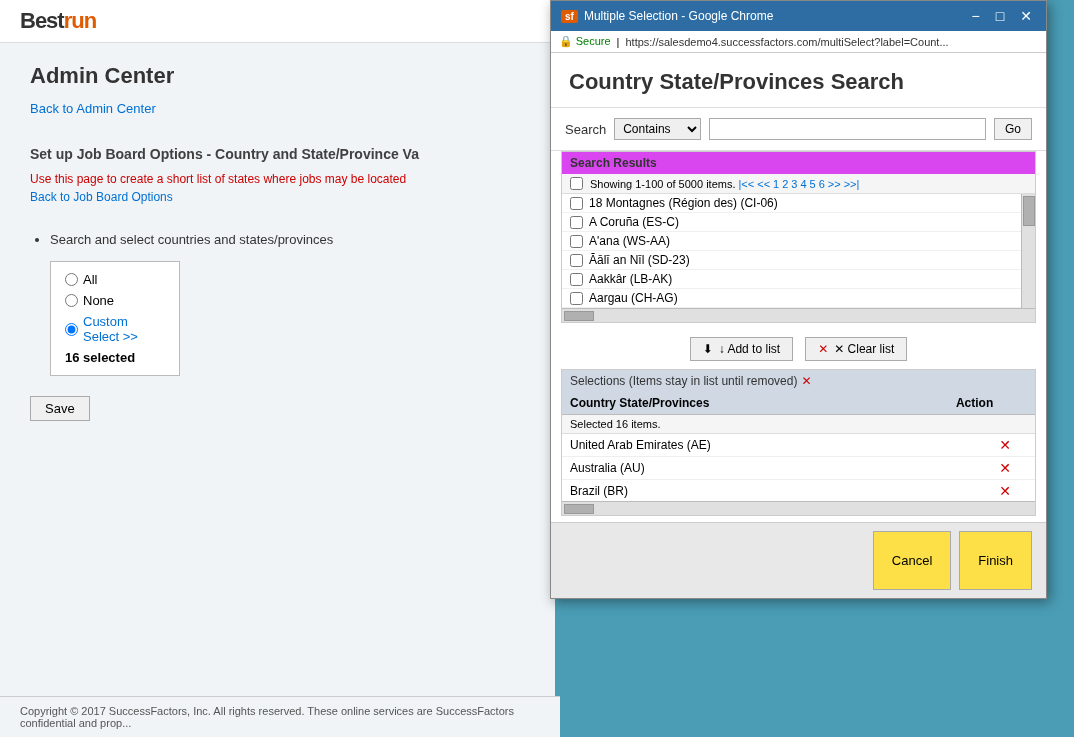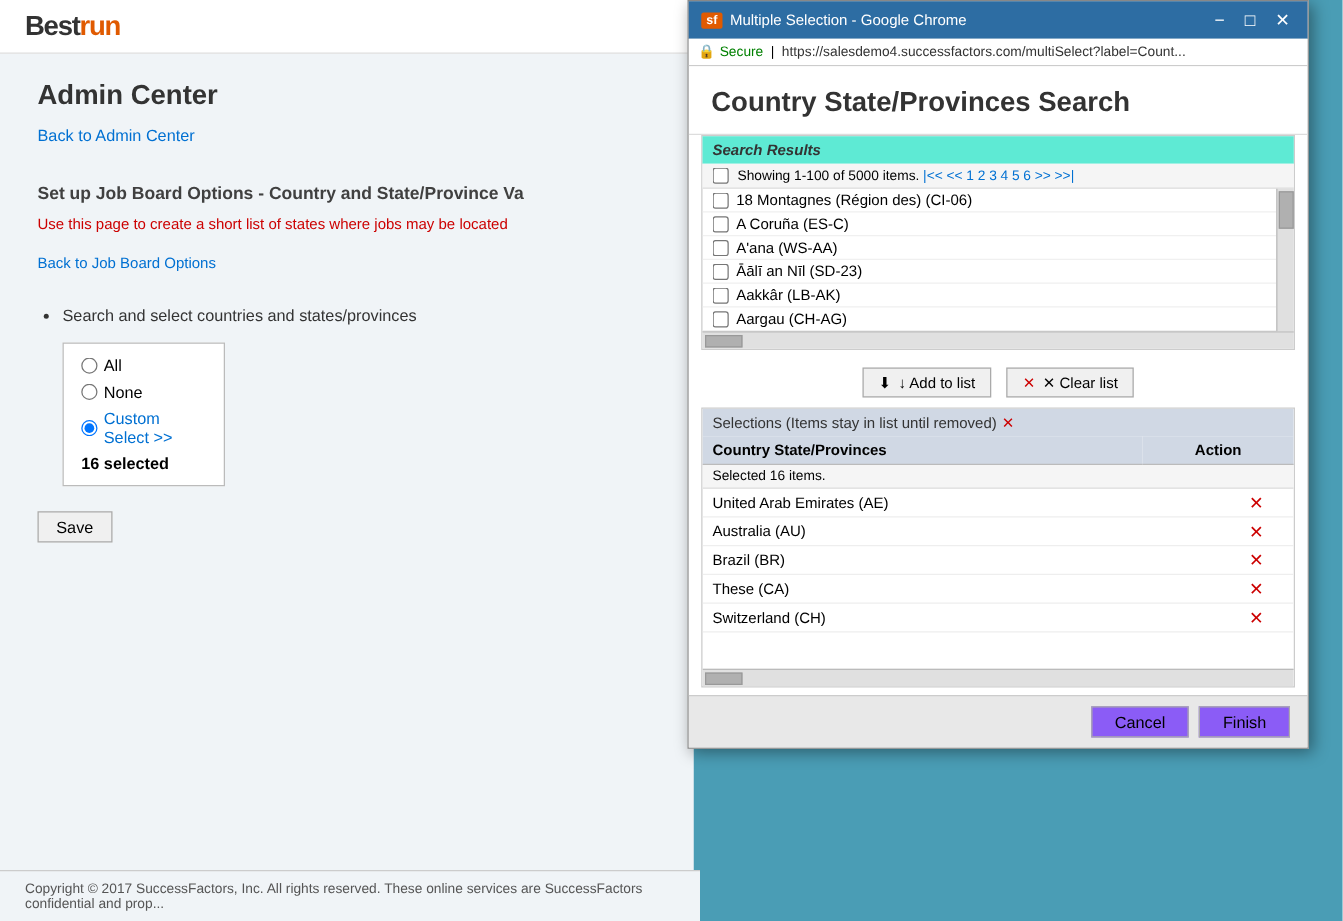--- a/index.html
+++ b/index.html
@@ -61,21 +61,21 @@
     .section-title {
       font-size: 14px;
       font-weight: bold;
       color: #404040;
       margin-bottom: 10px;
     }
 
     .description {
       color: #c00;
       font-size: 12px;
-      margin-bottom: 16px;
+      margin-bottom: 3px;
     }
 
     .back-link2 {
       color: #0070d2;
       text-decoration: none;
       font-size: 12px;
       margin-bottom: 14px;
       display: inline-block;
     }
 
@@ -278,26 +278,25 @@
       cursor: pointer;
     }
 
     .results-section {
       border: 1px solid #ccc;
       margin: 0 10px 6px;
       flex-shrink: 0;
     }
 
     .results-header {
-      background: #5eead4;
+      background: #d946ef;
       padding: 4px 8px;
       font-weight: bold;
       font-size: 12px;
       color: #333;
-      font-style: italic;
     }
 
     .results-nav {
       padding: 3px 8px;
       font-size: 11px;
       background: #f5f5f5;
       border-bottom: 1px solid #ddd;
       display: flex;
       align-items: center;
       gap: 3px;
@@ -439,23 +438,23 @@
       display: flex;
       justify-content: flex-end;
       gap: 8px;
       padding: 8px 14px;
       background: #e8e8e8;
       border-top: 1px solid #ccc;
       flex-shrink: 0;
     }
 
     .footer-btn {
-      background: #8b5cf6;
+      background: #fde047;
       border: 1px solid #aaa;
-      padding: 4px 18px;
+      padding: 21px 18px;
       font-size: 13px;
       cursor: pointer;
     }
 
     .scrollbar-v {
       width: 14px;
       background: #e0e0e0;
       border-left: 1px solid #bbb;
       flex-shrink: 0;
     }
@@ -555,20 +554,30 @@
 
   <div class="modal-addressbar">
     <span class="secure-badge">🔒 Secure</span>
     <span>|</span>
     <span class="url-text">https://salesdemo4.successfactors.com/multiSelect?label=Count...</span>
   </div>
 
   <div class="modal-body">
     <div class="modal-page-title">Country State/Provinces Search</div>
 
+    <div class="search-section">
+      <span class="search-label">Search</span>
+      <select class="search-select">
+        <option>Contains</option>
+        <option>Starts with</option>
+        <option>Ends with</option>
+      </select>
+      <input type="text" class="search-input" style="">
+      <button class="go-btn">Go</button>
+    </div>
 
     <div class="results-section">
       <div class="results-header">Search Results</div>
       <div class="results-nav">
         <input type="checkbox" style="">
         <span>Showing 1-100</span>
         <span>of 5000 items.</span>
         <a class="nav-link" href="#">|&lt;&lt;</a>
         <a class="nav-link" href="#">&lt;&lt;</a>
         <a class="nav-link" href="#">1</a>

